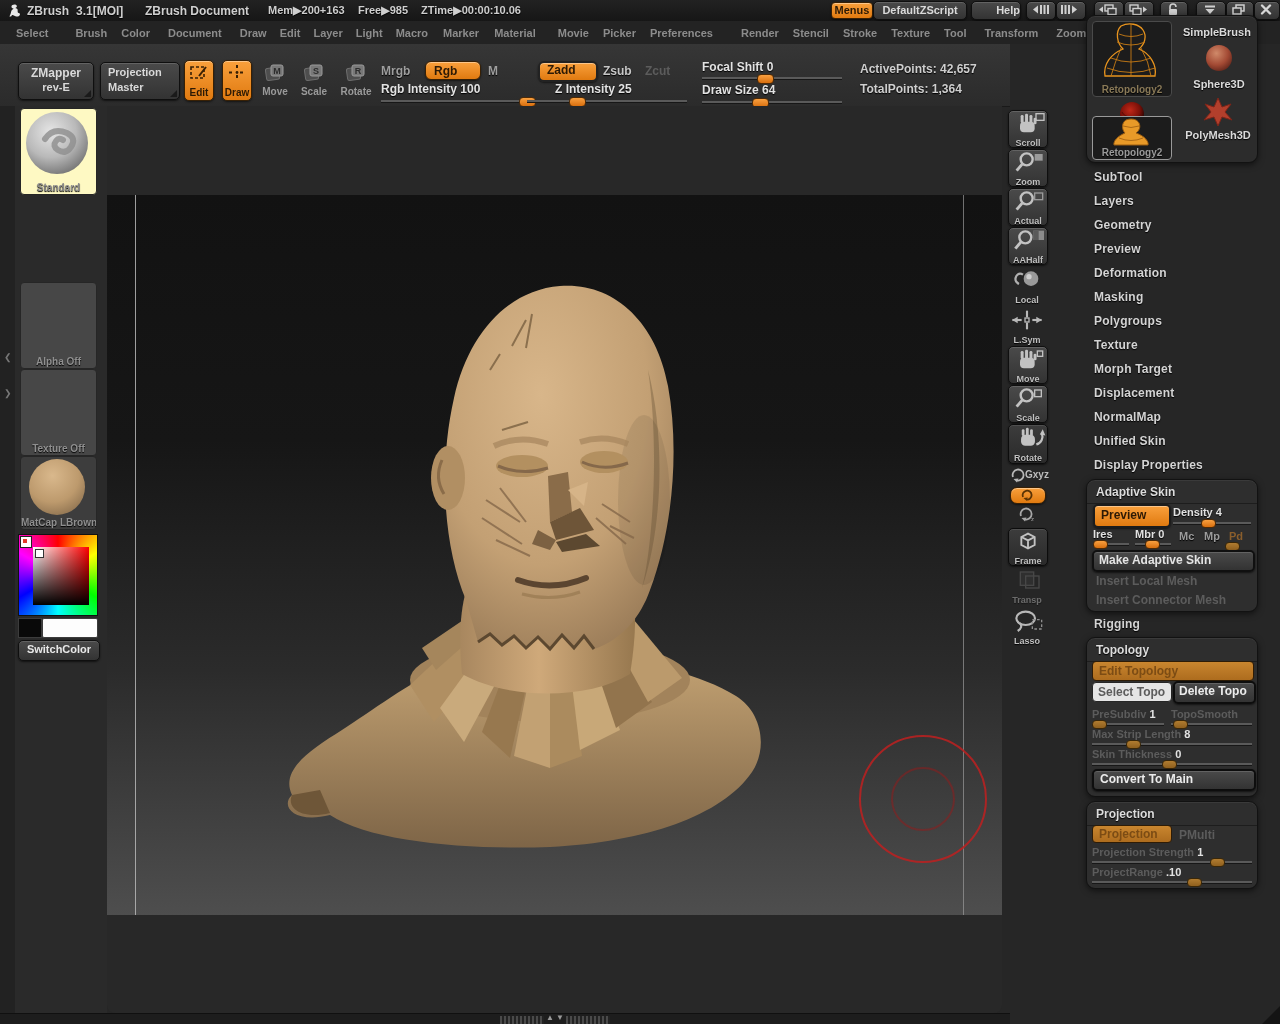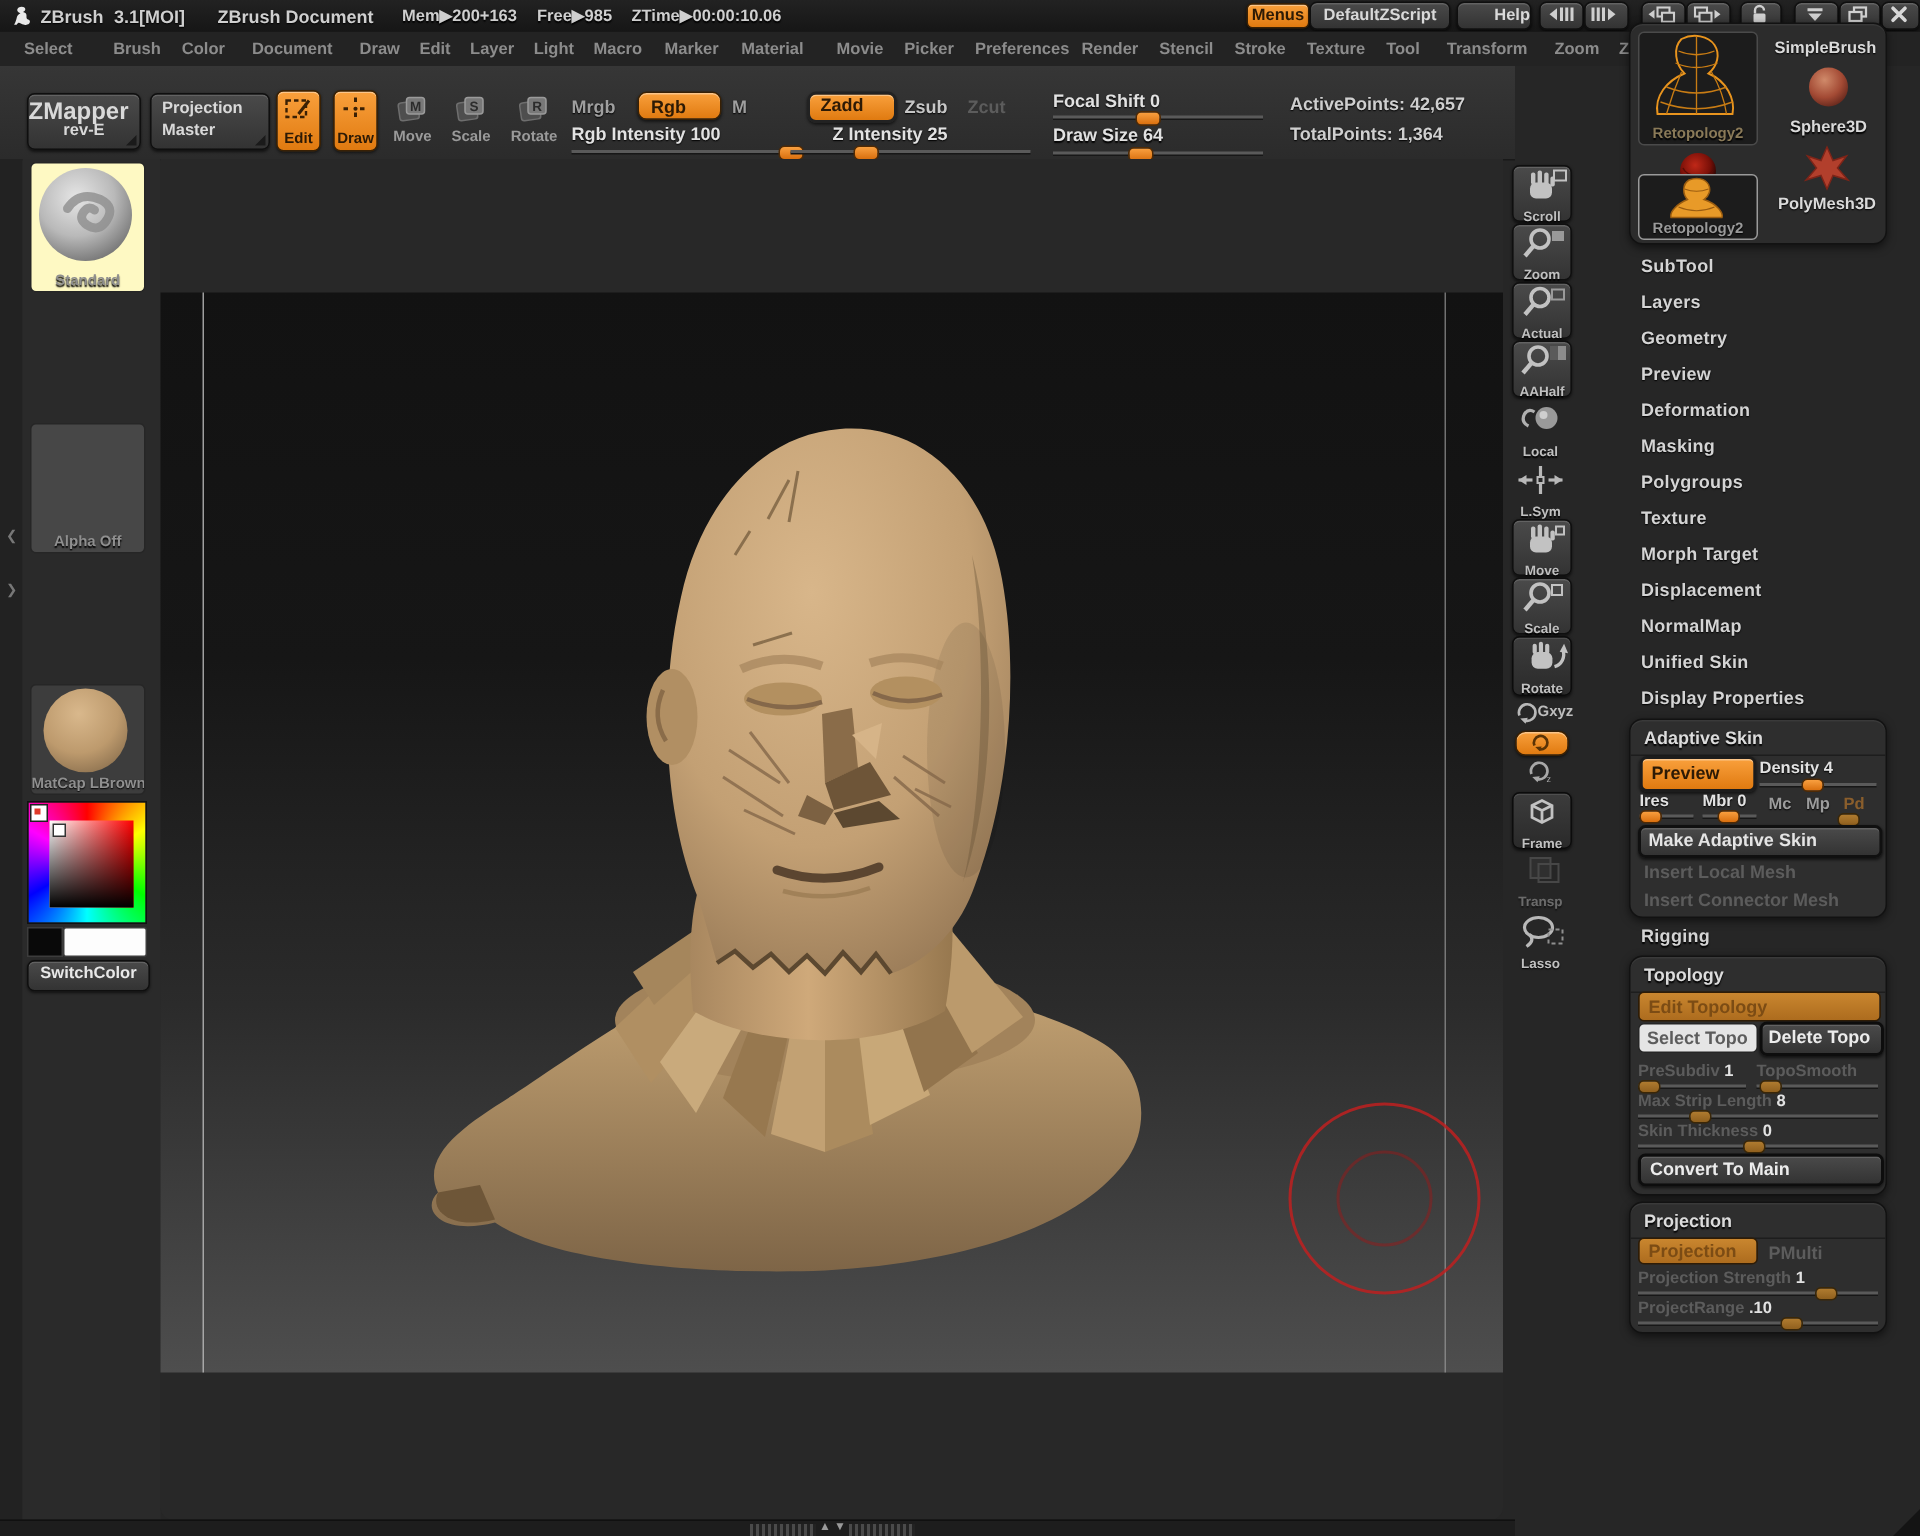--- a/index.html
+++ b/index.html
@@ -125,34 +125,34 @@
     <span class="mitem" style="margin-left:18px">Draw</span>
     <span class="mitem" style="margin-left:13px">Edit</span>
     <span class="mitem" style="margin-left:13px">Layer</span>
     <span class="mitem" style="margin-left:13px">Light</span>
     <span class="mitem" style="margin-left:13px">Macro</span>
     <span class="mitem" style="margin-left:15px">Marker</span>
     <span class="mitem" style="margin-left:15px">Material</span>
     <span class="mitem" style="margin-left:22px">Movie</span>
     <span class="mitem" style="margin-left:14px">Picker</span>
     <span class="mitem" style="margin-left:14px">Preferences</span>
-    <span class="mitem" style="margin-left:8px">Render</span>
+    <span class="mitem" style="margin-left:28px">Render</span>
     <span class="mitem" style="margin-left:14px">Stencil</span>
     <span class="mitem" style="margin-left:14px">Stroke</span>
     <span class="mitem" style="margin-left:14px">Texture</span>
     <span class="mitem" style="margin-left:14px">Tool</span>
     <span class="mitem" style="margin-left:18px">Transform</span>
     <span class="mitem" style="margin-left:18px">Zoom</span>
     <span class="mitem" style="margin-left:13px">Zplugin</span>
     <span class="mitem" style="margin-left:13px">Zscript</span>
   </div>
 
   <div class="abs" style="left:0;top:44px;width:1010px;height:62px;background:linear-gradient(#363636,#2b2b2b);border-bottom:1px solid #191919">
     <div class="abs raised" style="left:18px;top:18px;width:74px;height:36px">
-      <div class="abs b" style="left:0;right:0;top:3px;font-size:16px">ZMapper</div>
+      <div class="abs b" style="left:0;right:0;top:3px;text-align:center;font-size:12px">ZMapper</div>
       <div class="abs b" style="left:0;right:0;top:18px;text-align:center;font-size:11px">rev-E</div>
       <div class="corner"></div>
     </div>
     <div class="abs raised" style="left:100px;top:18px;width:78px;height:36px">
       <div class="abs b" style="left:7px;top:3px;font-size:11px">Projection</div>
       <div class="abs b" style="left:7px;top:18px;font-size:11px">Master</div>
       <div class="corner"></div>
     </div>
 
     <div class="abs obtn" style="left:184px;top:16px;width:28px;height:39px">
@@ -253,20 +253,23 @@
         <path d="M24 30 q8 -12 22 -6 q10 5 4 14 q-5 8 -13 3 q-6 -4 -2 -9 q3 -4 7 -1" fill="none" stroke="#8d8d8d" stroke-width="6" stroke-linecap="round" opacity=".8"></path>
       </svg>
       <div class="tlabel">Standard</div>
     </div>
 
 
     <div class="tile" style="left:5px;top:176px;width:75px;height:85px;background:#474747">
       <div class="tlabel">Alpha Off</div>
     </div>
 
+    <div class="tile" style="left:5px;top:263px;width:75px;height:85px;background:#474747">
+      <div class="tlabel">Texture Off</div>
+    </div>
 
     <div class="tile" style="left:5px;top:350px;width:75px;height:72px;background:#3d3d3d">
       <svg width="73" height="58" viewBox="0 0 73 58">
         <defs>
             <radialGradient id="gmc" cx="42%" cy="30%" r="78%">
               <stop offset="0%" stop-color="#d9b astray"></stop>
               <stop offset="0%" stop-color="#d9b88c"></stop>
               <stop offset="60%" stop-color="#bd9a6d"></stop>
               <stop offset="100%" stop-color="#8a6f4e"></stop>
             </radialGradient>

